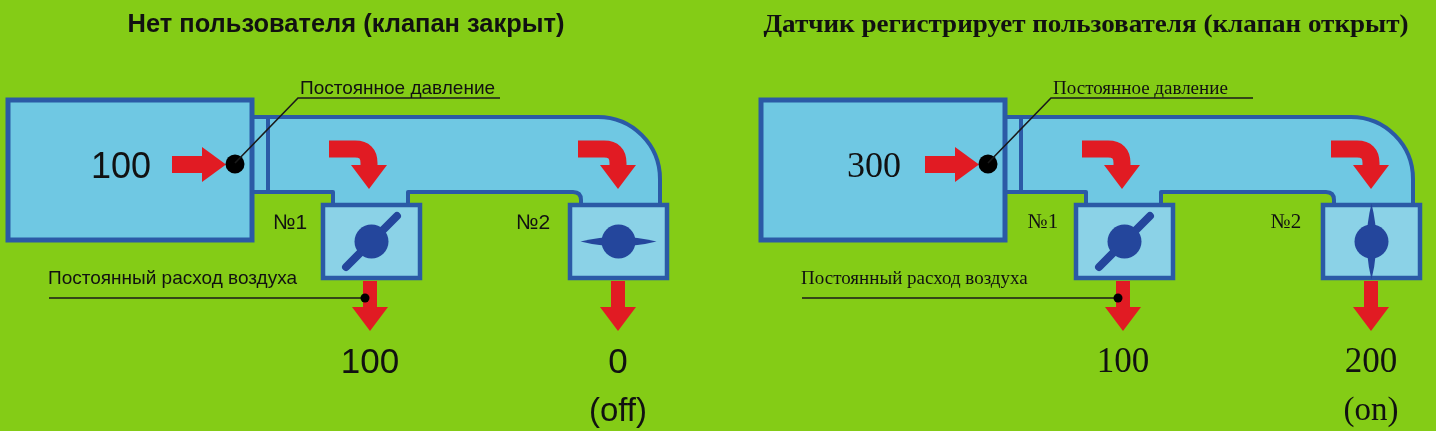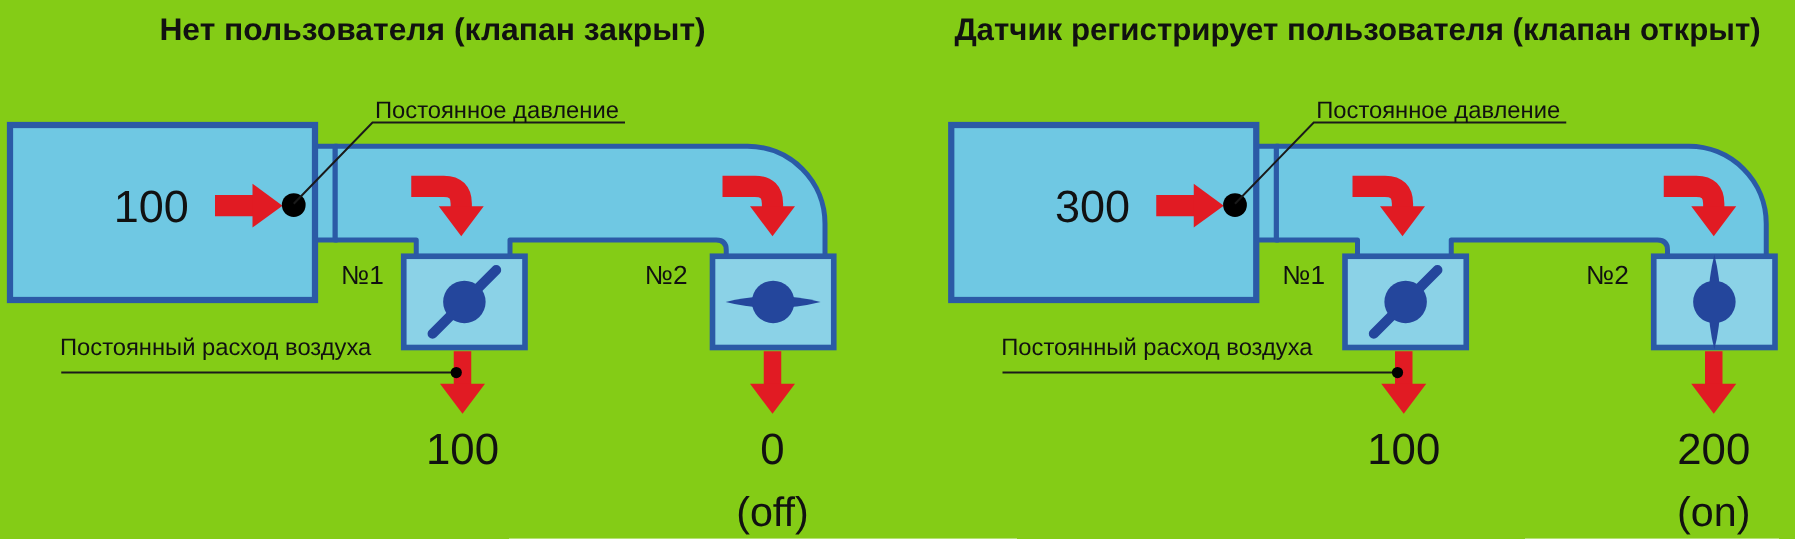--- a/index.html
+++ b/index.html
@@ -2,21 +2,21 @@
 <html style="--outline: #2b5aa6; --duct_fill: #6fc8e3; --valve_fill: #8bd2e7; --damper: #24469c; --arrow_red: #e11b23; --text: #111111;"><head>
 <meta charset="utf-8">
 <style>
   html,body{margin:0;padding:0;background:#fff;}
   .stage{
     position:relative;width:1436px;height:431px;background:#84cc16;overflow:hidden;
     font-family:"Liberation Sans", sans-serif;
   }
   .half{position:absolute;top:0;height:431px;width:718px;}
   #left-half{left:0;}
-  #right-half{left:718px;}
+  #right-half{left:718px;font-family:Liberation Serif, serif;}
   svg text{fill:var(--text);}
   .title{font-size:25px;font-weight:bold;}
   .leader-label{font-size:19px;}
   .num-big{font-size:36px;}
   .num-flow{font-size:35px;}
   .num-state{font-size:33px;}
   .branch-label{font-size:21px;}
   .leader-line{stroke:#1a1a1a;stroke-width:1.6;fill:none;}
   .duct{fill:var(--duct_fill);stroke:var(--outline);stroke-width:4;stroke-linejoin:round;}
   .flange{fill:var(--duct_fill);stroke:var(--outline);stroke-width:4;}

